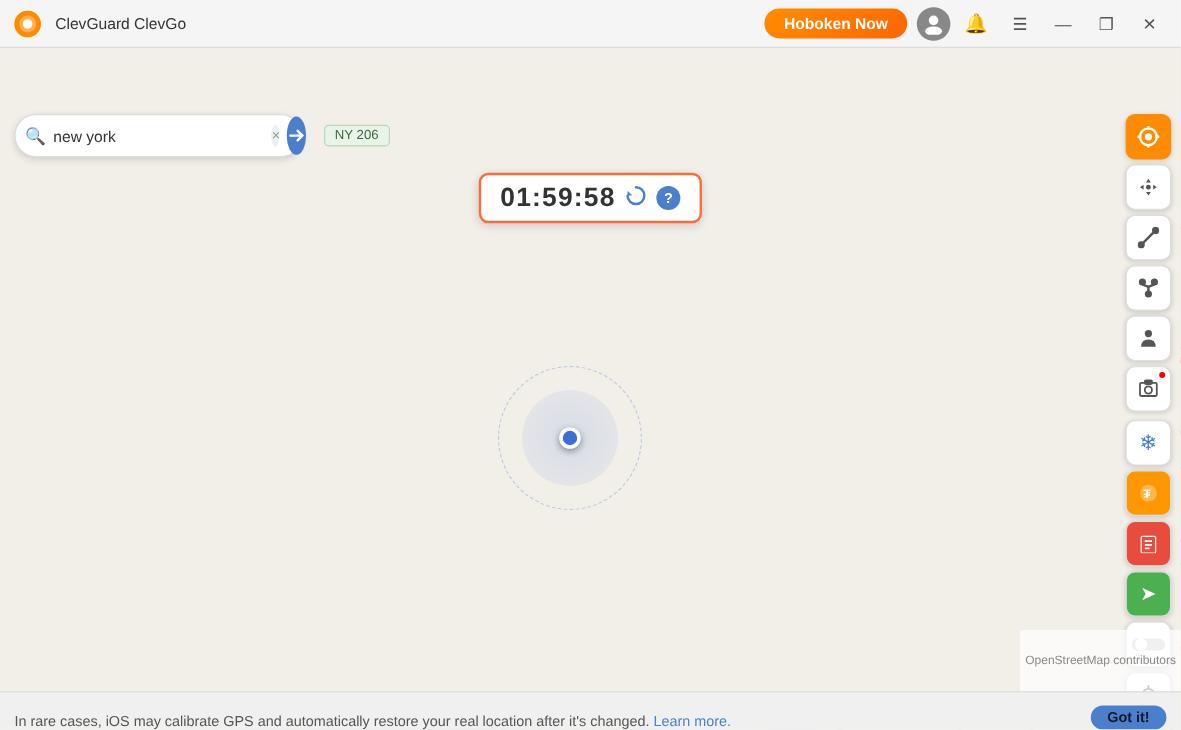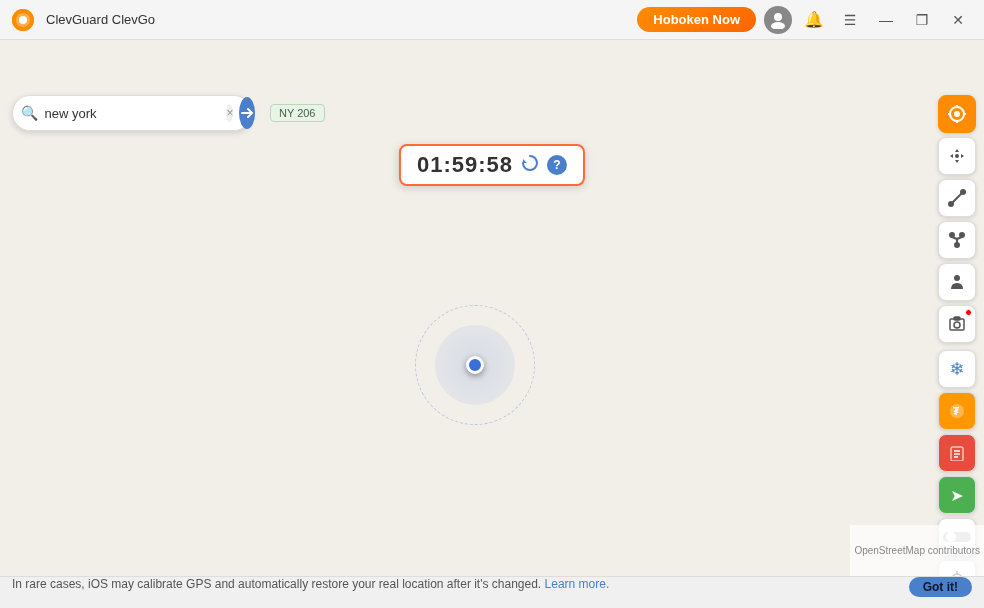--- a/index.html
+++ b/index.html
@@ -89,21 +89,21 @@
       z-index: 50; box-shadow: 0 2px 8px rgba(0,0,0,0.15); margin-top: 48px;
     }
     #timer-display { font-size: 22px; font-weight: 600; color: #333; letter-spacing: 1px; }
     #timer-refresh { font-size: 18px; color: #4a7fcb; cursor: pointer; background: none; border: none; }
     #timer-help { width: 20px; height: 20px; background: #4a7fcb; border-radius: 50%; color: white; font-size: 12px; display: flex; align-items: center; justify-content: center; cursor: pointer; font-weight: bold; }
 
     
     #bottom-bar {
       position: absolute; bottom: 0; left: 0; right: 0; height: 32px;
       background: #f0f0f0; border-top: 1px solid #ddd;
-      display: flex; align-items: flex-start; justify-content: space-between;
+      display: flex; align-items: flex-end; justify-content: space-between;
       padding: 0 12px; z-index: 100; font-size: 12px; color: #555;
     }
     #bottom-bar-text { flex: 1; }
     #learn-more { color: #4a7fcb; text-decoration: none; cursor: pointer; }
     #got-it-btn {
       background: #4a7fcb; color: #0f172a; border: none; border-radius: 14px;
       padding: 3px 14px; font-size: 12px; cursor: pointer; font-weight: 700;
     }
 
     

